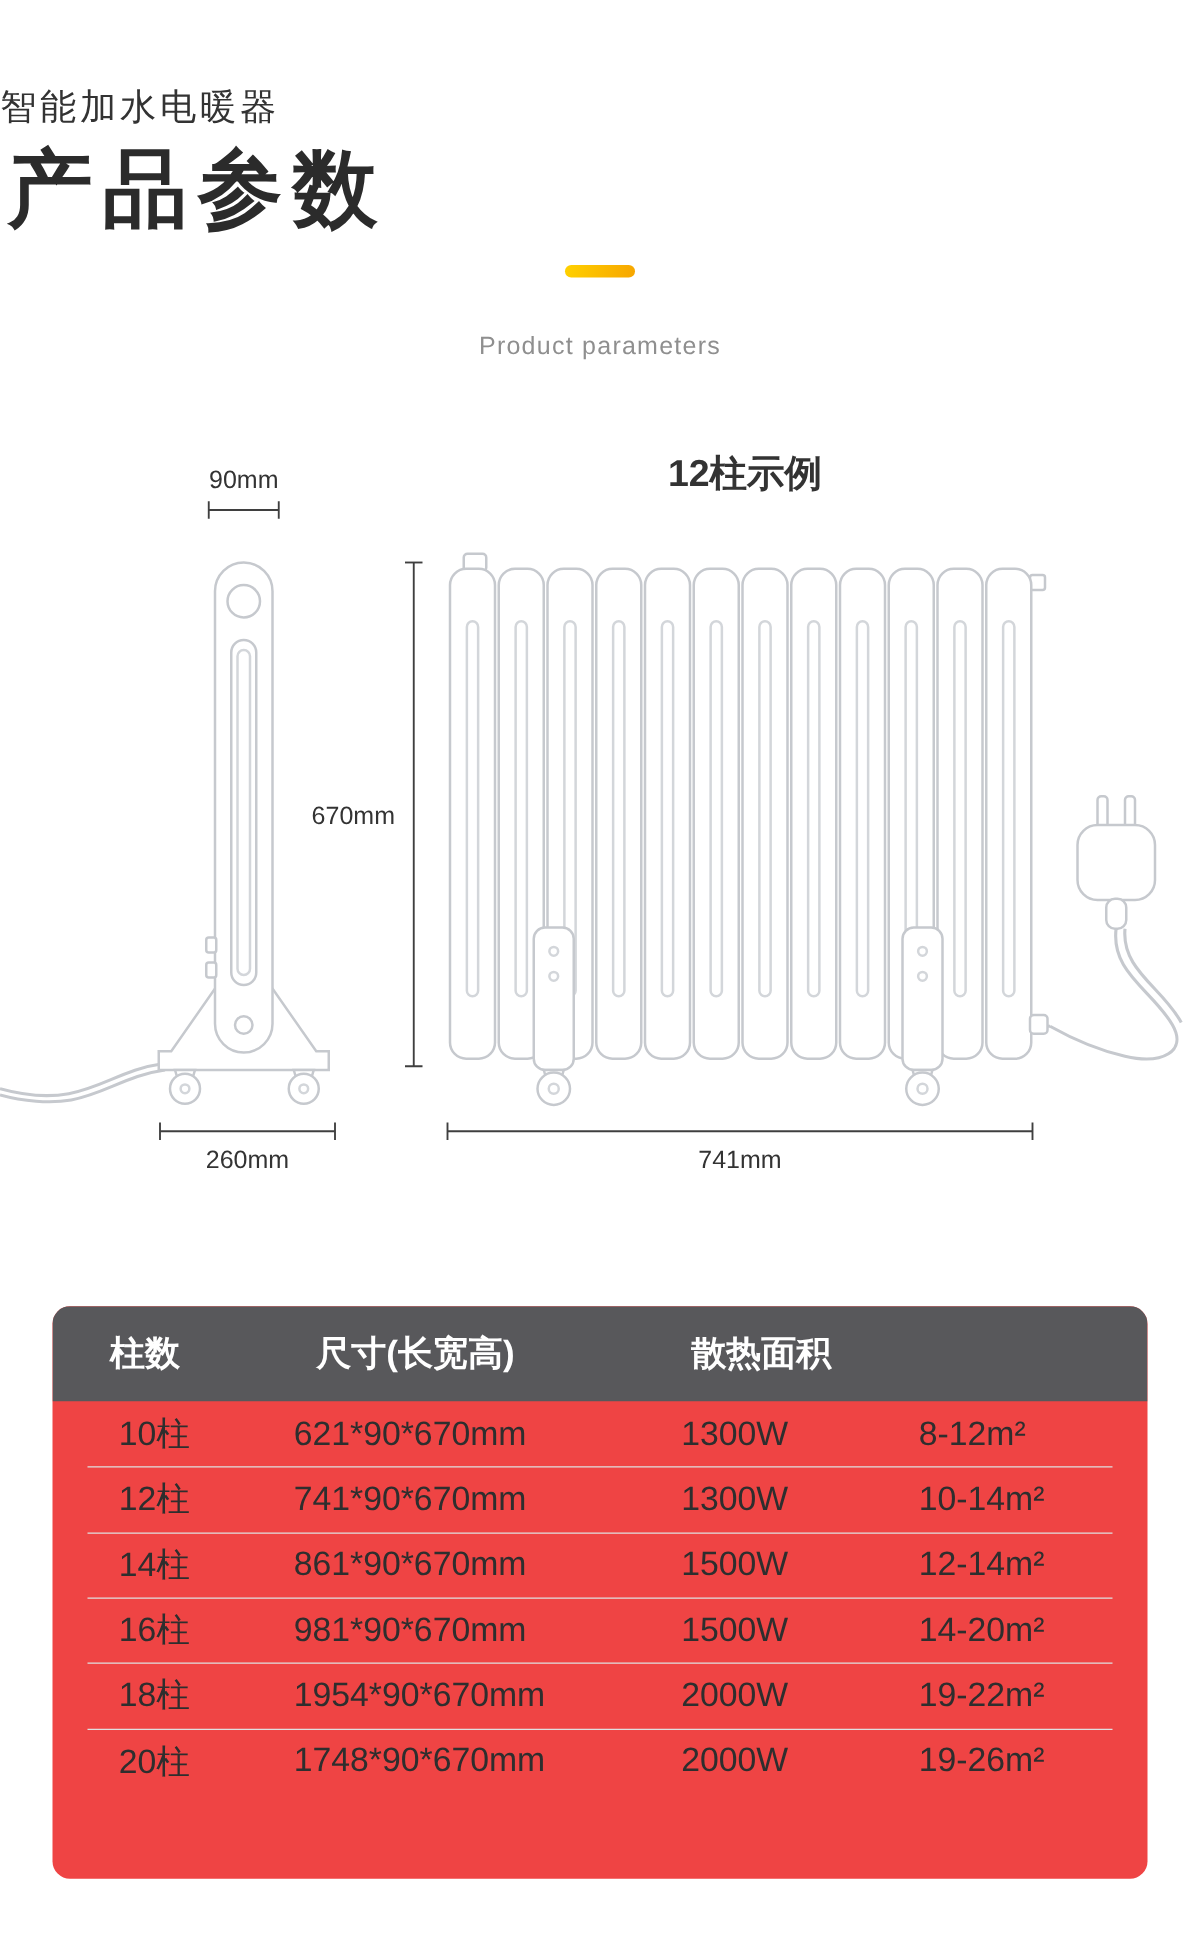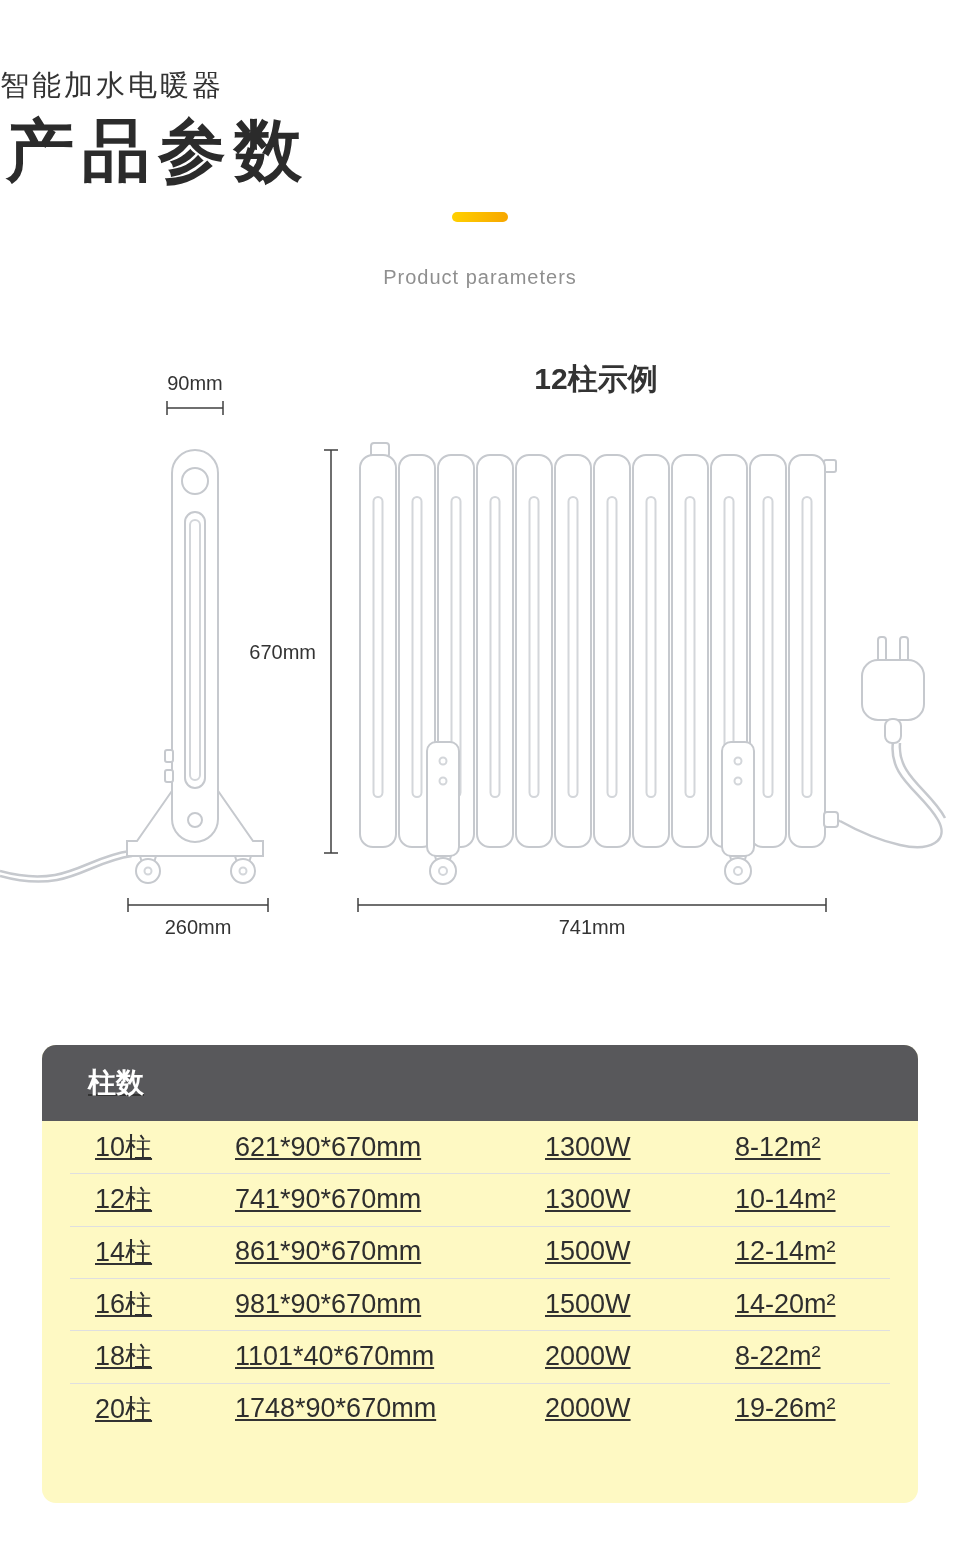--- a/index.html
+++ b/index.html
@@ -35,21 +35,21 @@
   .draw  { fill:#ffffff; stroke:#c6c9ce; stroke-width:2; }
   .draw2 { fill:none;    stroke:#d3d6da; stroke-width:2; }
   .cord  { fill:none;    stroke:#c6c9ce; stroke-width:2.5; }
   .dim   { stroke:#3f3f3f; stroke-width:1.5; }
   .dim-label   { fill:#333; font-size:20px; }
   .front-title { fill:#333; font-size:30px; font-weight:bold; }
 
   
   .spec-table {
     position:absolute; left:42px; top:1045px; width:876px; height:458px;
-    background:#fef9c3; border-radius:14px; overflow:hidden;text-decoration:underline;
+    background:#ef4444; border-radius:14px; overflow:hidden;
   }
   .spec-head {
     display:grid; grid-template-columns:165px 300px 175px 1fr;
     align-items:center; height:76px; padding-left:46px;
     background:#58585b; color:#ffffff; font-size:28px; font-weight:bold;
   }
   .spec-body { display:flex; flex-direction:column; height:314px; }
   .spec-row {
     position:relative; flex:1;
     display:grid; grid-template-columns:140px 310px 190px 1fr;
@@ -185,20 +185,22 @@
         <line class="dim" x1="358" y1="898" x2="358" y2="912"></line>
         <line class="dim" x1="826" y1="898" x2="826" y2="912"></line>
         <text class="dim-label" x="592" y="934" text-anchor="middle">741mm</text>
       </g>
     </g>
   </svg>
 
   <div class="spec-table">
     <div class="spec-head">
       <div>柱数</div>
+      <div>尺寸(长宽高)</div>
+      <div>散热面积</div>
     </div>
     <div class="spec-body">
       <div class="spec-row">
         <div>10柱</div>
         <div>621*90*670mm</div>
         <div>1300W</div>
         <div>8-12m²</div>
       </div>
       <div class="spec-row">
         <div>12柱</div>
@@ -213,23 +215,23 @@
         <div>12-14m²</div>
       </div>
       <div class="spec-row">
         <div>16柱</div>
         <div>981*90*670mm</div>
         <div>1500W</div>
         <div>14-20m²</div>
       </div>
       <div class="spec-row">
         <div>18柱</div>
-        <div>1101*40*670mm</div>
+        <div>1954*90*670mm</div>
         <div>2000W</div>
-        <div>8-22m²</div>
+        <div>19-22m²</div>
       </div>
       <div class="spec-row">
         <div>20柱</div>
         <div>1748*90*670mm</div>
         <div>2000W</div>
         <div>19-26m²</div>
       </div>
     </div>
   </div>
 

